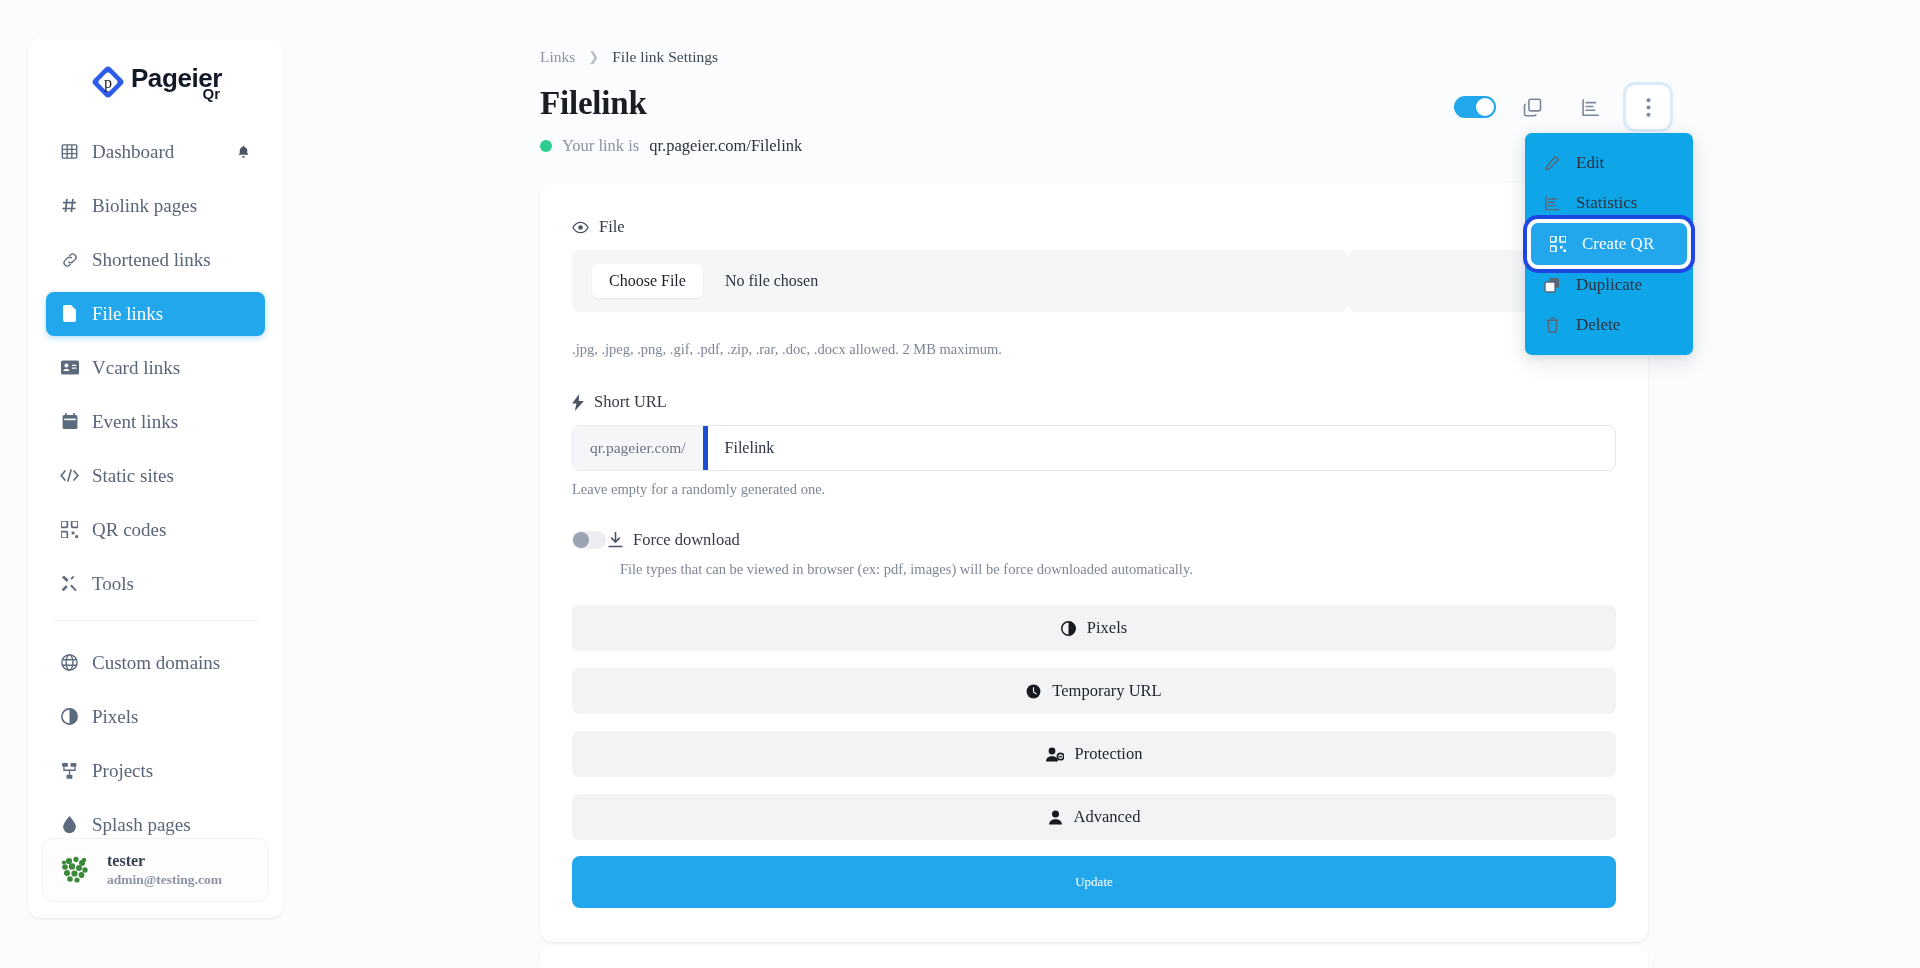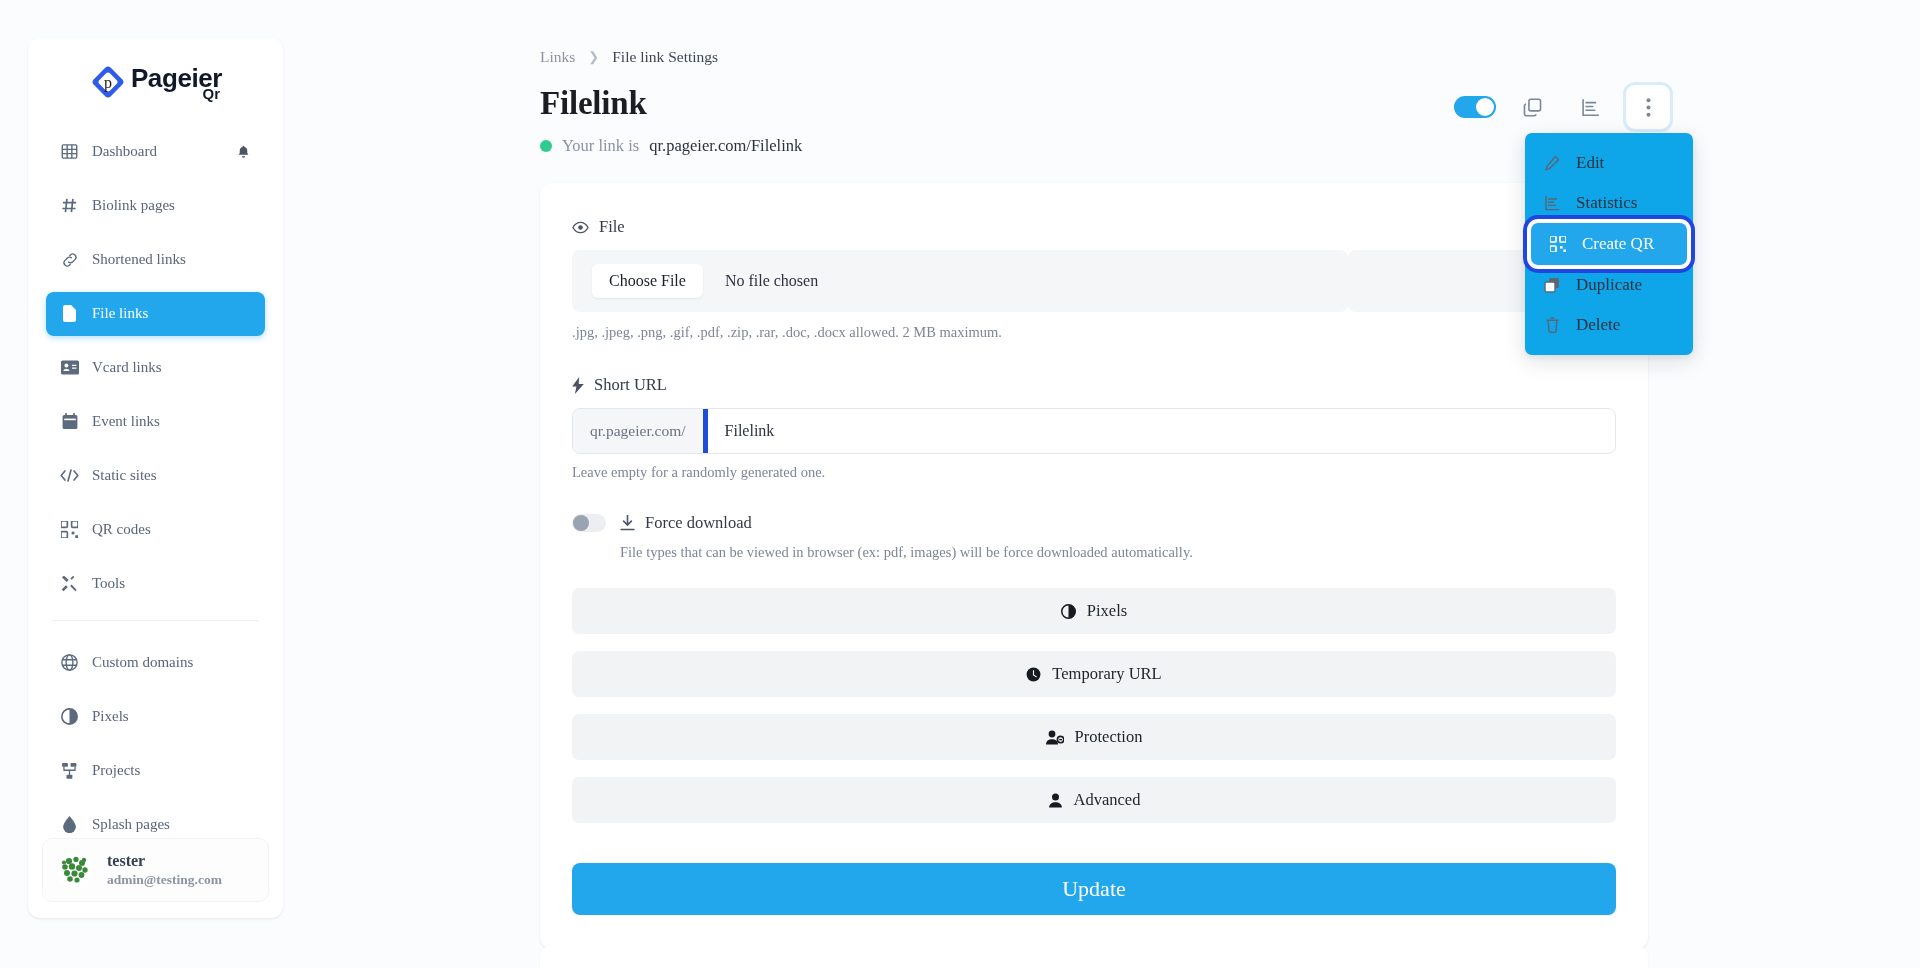--- a/index.html
+++ b/index.html
@@ -40,21 +40,21 @@
     flex: 1 1 auto; padding: 18px 18px 6px 18px;
     overflow-y: auto; position: relative;
   }
   .nav::-webkit-scrollbar { width: 5px; }
   .nav::-webkit-scrollbar-thumb { background:#d8dde5; border-radius:4px; }
   .nav-item {
     display:flex; align-items:center; gap:13px;
     height: 44px; padding: 0 14px;
     margin-bottom: 10px;
     border-radius: 8px;
-    color:#596579; font-size:15px;
+    color:#596579; font-size:19px;
     cursor:pointer; position:relative;
   }
   .nav-item .ic { width:19px; height:19px; flex:0 0 19px; display:flex; align-items:center; justify-content:center; color:#5c6a7e; }
   .nav-item.active { background:#22a7ec; color:#fff; box-shadow:0 2px 6px rgba(34,167,236,.35); }
   .nav-item.active .ic { color:#fff; }
   .nav-item .bell { margin-left:auto; color:#4b5563; }
   .nav-sep { height:1px; background:#eef0f4; margin: 14px 6px 20px 6px; }
 
   .user-box {
     margin: 0 14px 16px 14px; padding: 12px 14px;
@@ -139,50 +139,50 @@
     height:62px; display:flex; align-items:center; padding:0 20px; gap:22px;
     cursor:pointer;
   }
   .choose-btn {
     background:#fff; border-radius:6px; padding:8px 17px;
     font-size:16px; color:#1b2028; box-shadow:0 1px 2px rgba(16,24,40,.07);
     cursor:pointer;
   }
   .no-file { font-size:16px; color:#2b3340; }
   .file-side { width:268px; background:#f5f6f8; border-radius:8px; height:62px; }
-  .hint { font-size:14.5px; color:#7d8694; margin-top:12px; }
+  .hint { font-size:14.5px; color:#7d8694; margin-top:29px; }
 
   .mt34 { margin-top:34px; }
   .url-group { display:flex; border:1px solid #e4e7ec; border-radius:8px; overflow:hidden; height:46px; }
   .url-prefix {
     background:#f5f6f8; display:flex; align-items:center; padding:0 17px;
     font-size:15.5px; color:#6b7382; border-right:5px solid #1d4ed8;
   }
   .url-value { flex:1; display:flex; align-items:center; padding:0 17px; font-size:16px; color:#2b3340; cursor:text; }
   .hint2 { font-size:14.5px; color:#7d8694; margin-top:10px; }
 
-  .toggle-row { display:flex; align-items:center; gap:14px; margin-top:32px; }
+  .toggle-row { display:flex; align-items:center; gap:2px; margin-top:32px; }
   .toggle-off { width:34px; height:18px; border-radius:10px; background:#eceef2; position:relative; cursor:pointer; flex:0 0 34px; }
   .toggle-off .knob { position:absolute; left:1px; top:1px; width:16px; height:16px; border-radius:50%; background:#9aa3b2; }
   .toggle-lab { display:flex; align-items:center; gap:10px; font-size:16.5px; color:#333b47; }
   .toggle-lab .ic { color:#4a5463; display:flex; }
   .toggle-hint { font-size:14.5px; color:#7d8694; margin-top:11px; margin-left:48px; }
 
   .acc {
     height:46px; background:#f2f3f5; border-radius:7px;
     display:flex; align-items:center; justify-content:center; gap:11px;
     font-size:16.5px; color:#1d232c; margin-top:17px; cursor:pointer;
   }
   .acc .ic { display:flex; align-items:center; color:#161b22; }
   .acc:first-of-type { margin-top:0; }
 
   .update-btn {
     height:52px; background:#22a7ec; border-radius:8px;
     display:flex; align-items:center; justify-content:center;
-    color:#fff; font-size:22px; margin-top:40px; cursor:pointer;
+    color:#fff; font-size:13px; margin-top:16px; cursor:pointer;
     border:none; width:100%; font-family:inherit;
   }
 
   .ghost-card {
     position:absolute; left:0; top:945px; width:1108px; height:40px;
     background:#fff; border-radius:12px 12px 0 0;
     box-shadow:0 1px 3px rgba(16,24,40,.05);
   }
   svg { display:block; }
 </style>

